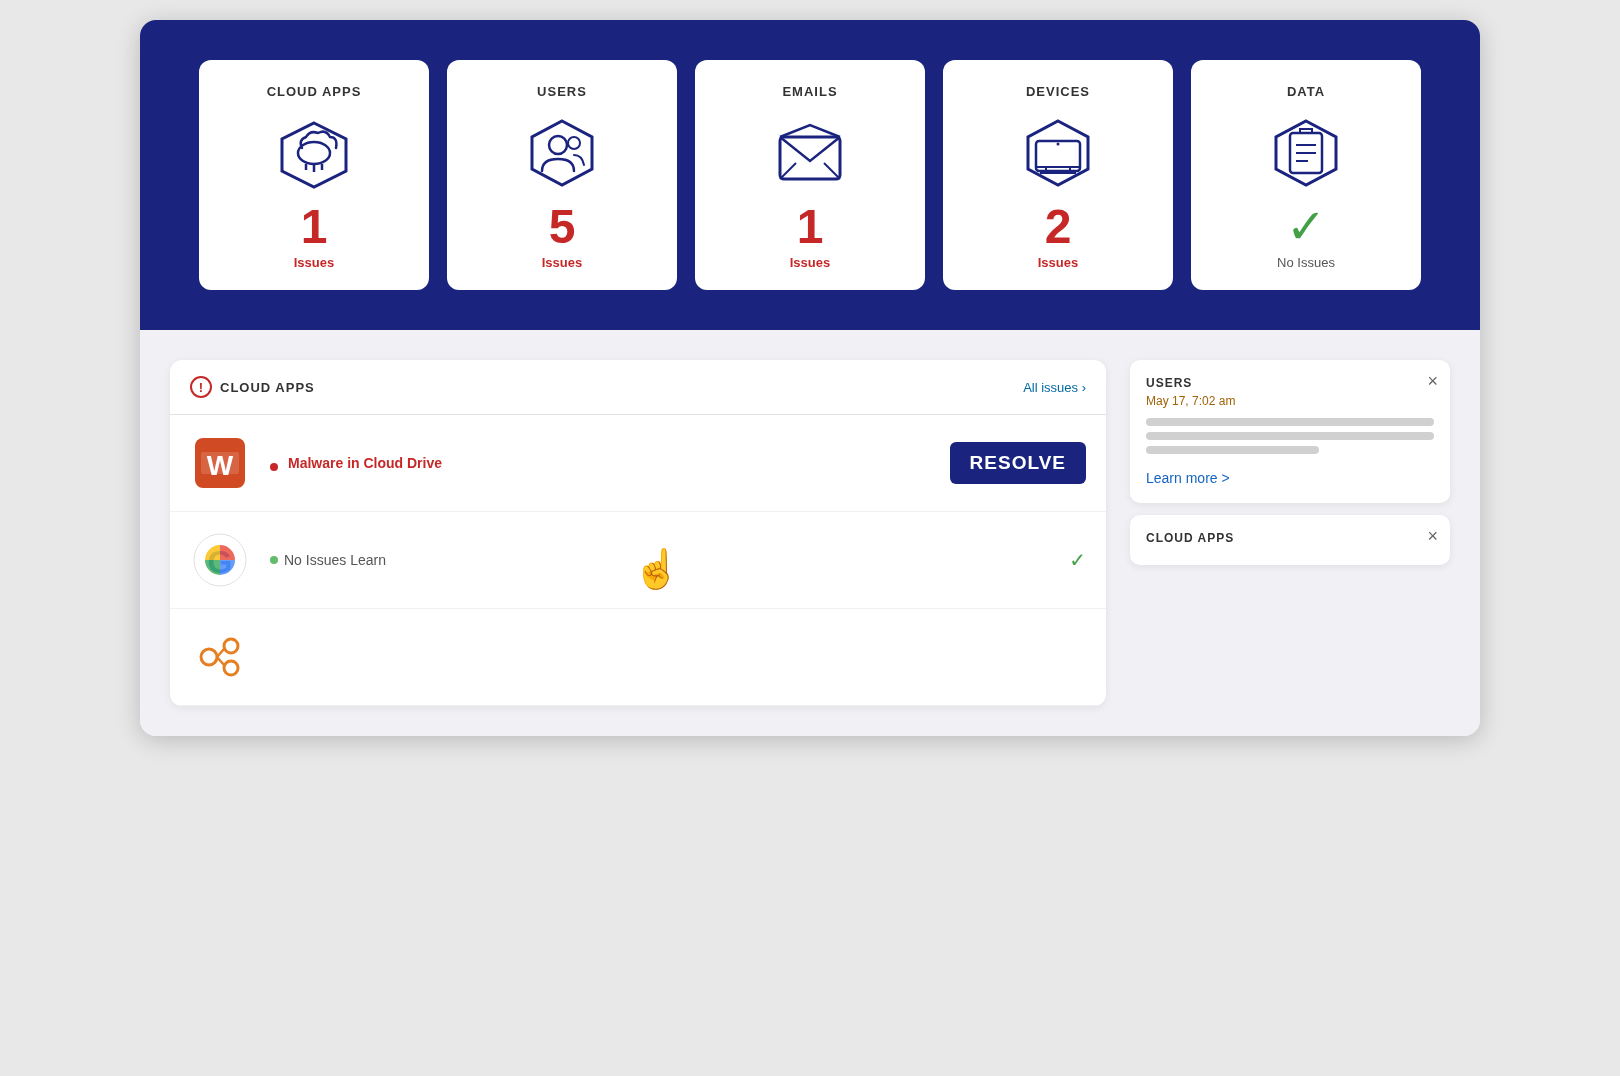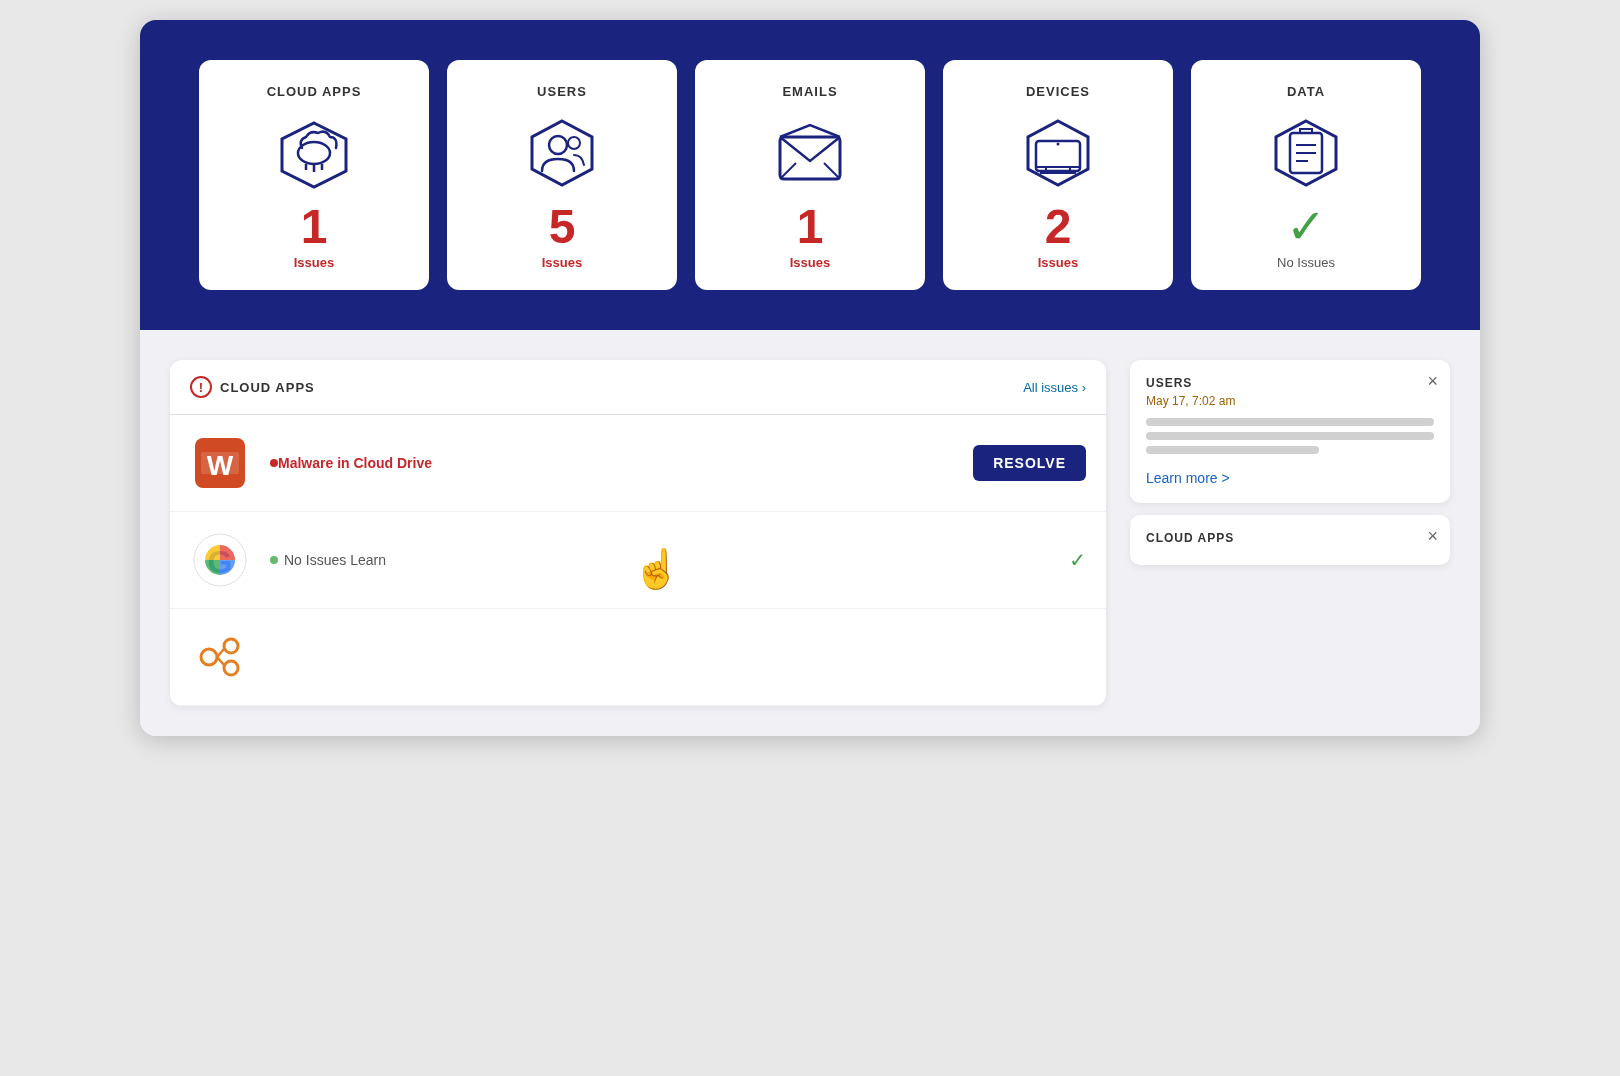--- a/index.html
+++ b/index.html
@@ -169,22 +169,22 @@
       flex-shrink: 0;
     }
     .app-issue {
       flex: 1;
       font-size: 14px;
     }
     .issue-red {
       color: #c62828;
       font-weight: 600;
       display: flex;
-      align-items: center;
-      gap: 0;
+      align-items: flex-end;
+      gap: 10px;
     }
     .issue-dot-red {
       width: 8px; height: 8px;
       border-radius: 50%;
       background: #c62828;
       display: inline-block;
     }
     .issue-green {
       color: #555;
       display: flex;
@@ -196,21 +196,21 @@
       border-radius: 50%;
       background: #66bb6a;
       display: inline-block;
     }
     .resolve-btn {
       background: #1a237e;
       color: #fff;
       border: none;
       border-radius: 6px;
       padding: 10px 20px;
-      font-size: 14px;
+      font-size: 19px;
       font-weight: 700;
       letter-spacing: 1px;
       cursor: pointer;
       margin-left: 20px;
     }
     .check-green {
       color: #43a047;
       font-size: 20px;
       margin-left: 20px;
     }

